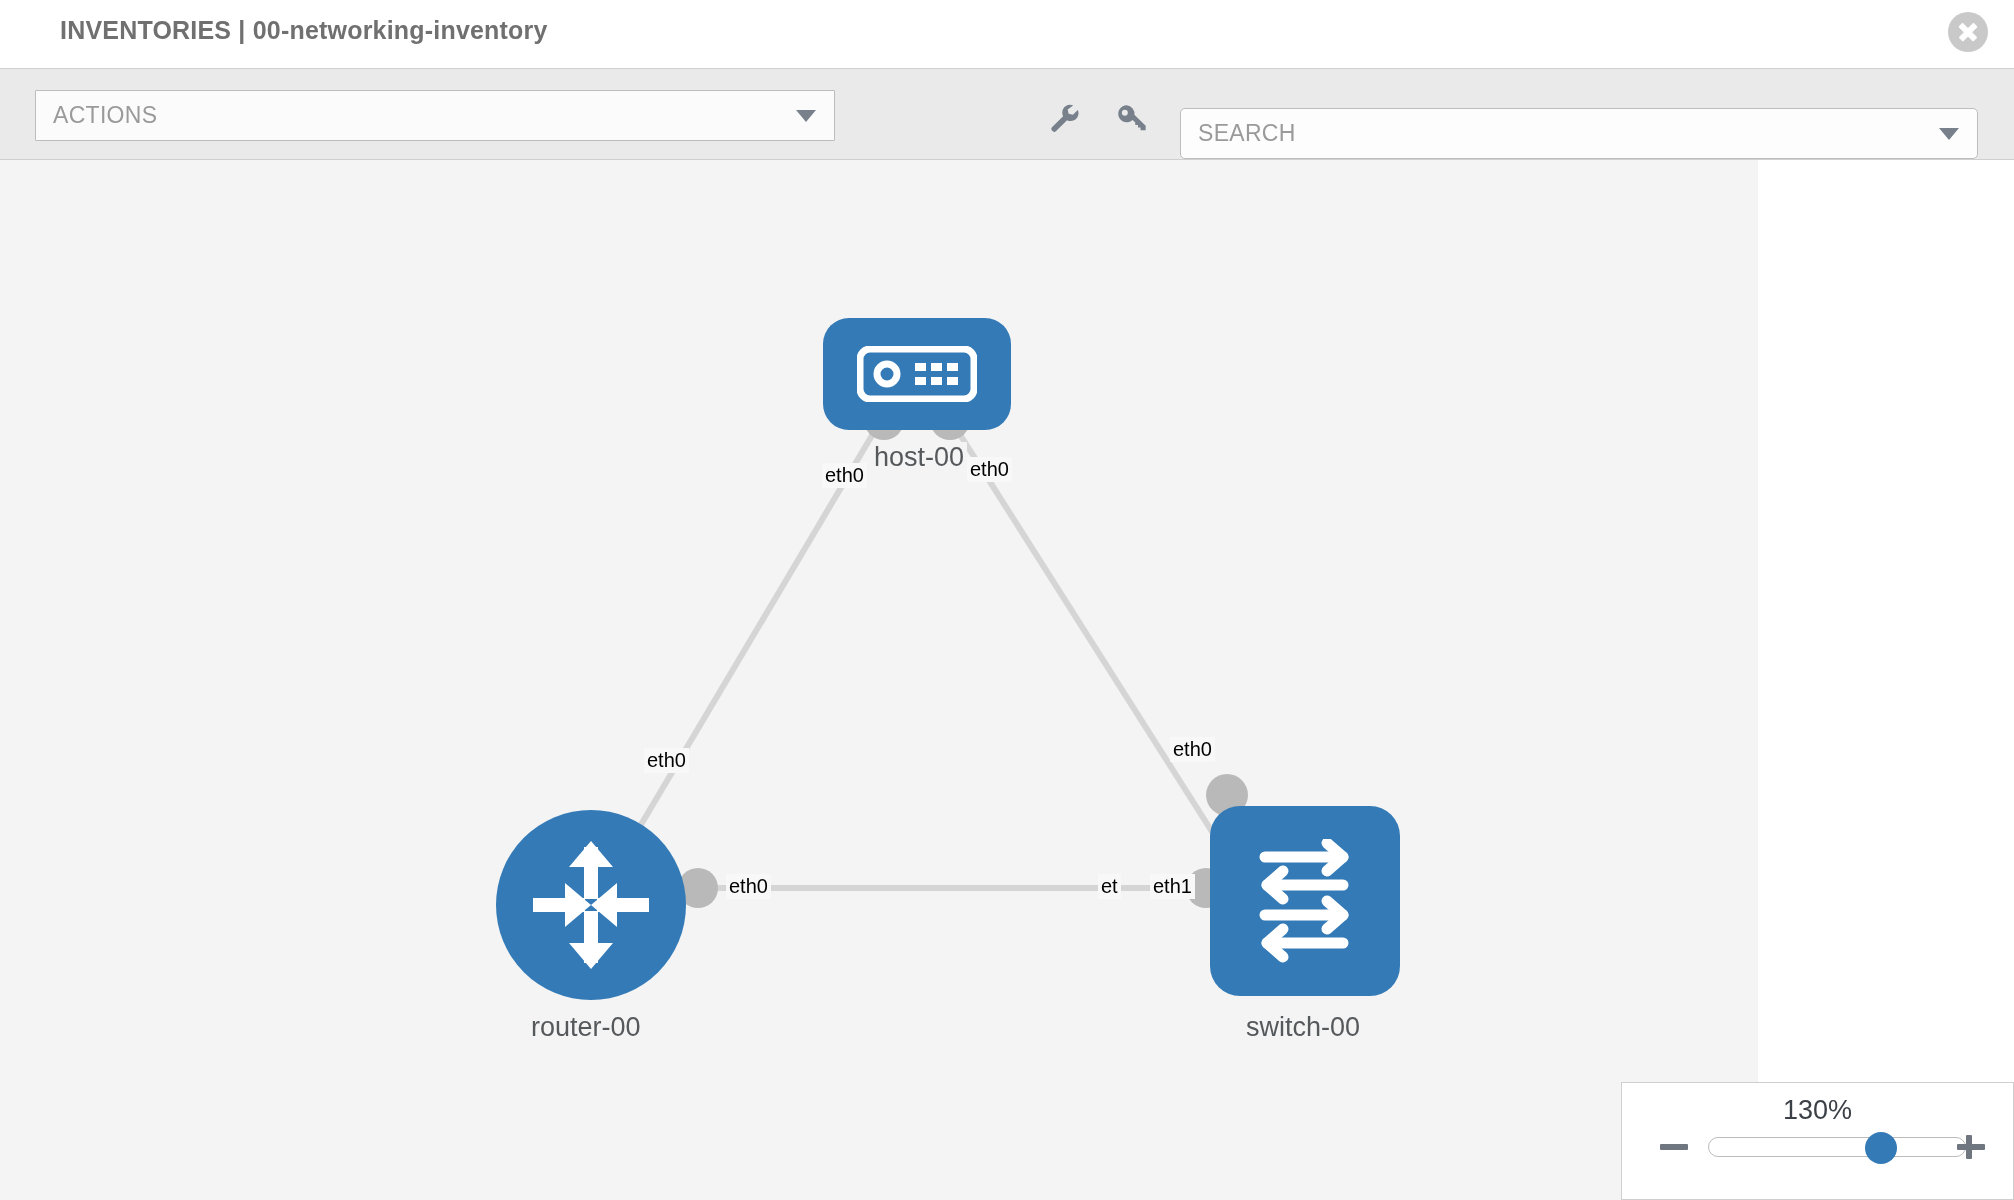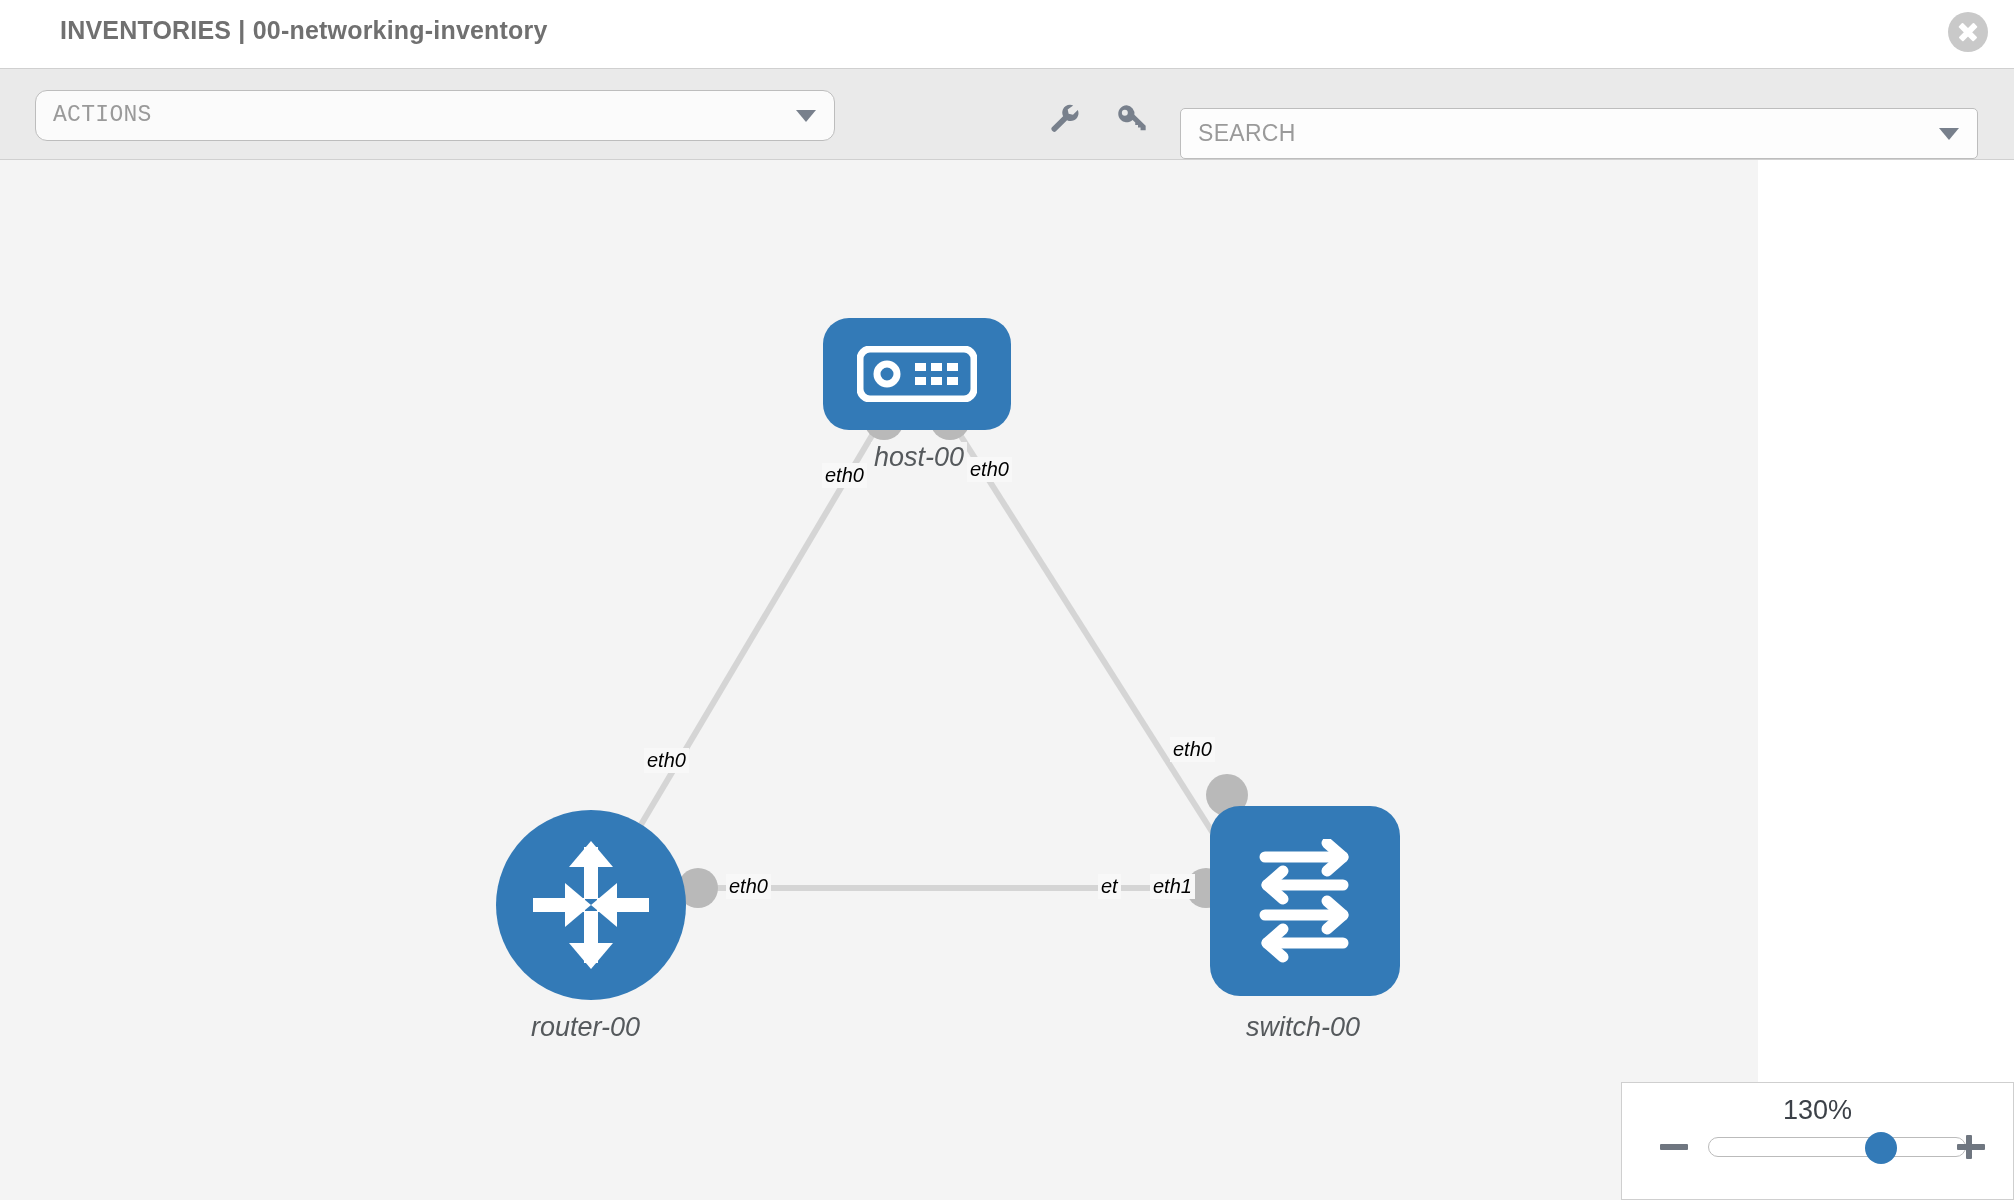--- a/index.html
+++ b/index.html
@@ -36,23 +36,22 @@
   
   .toolbar {
     position: absolute; left: 0; top: 68px; width: 2014px; height: 92px;
     background: #eaeaea;
     border-top: 1px solid #d0d0d0;
     border-bottom: 1px solid #d0d0d0;
   }
   .actions-select {
     position: absolute; left: 35px; top: 21px;
     width: 800px; height: 51px;
-    background: #fbfbfb; border: 1px solid #bdbdbd; border-radius: 12px;
+    background: #fbfbfb; border: 1px solid #bdbdbd; border-radius: 1px;
     cursor: pointer;
-    font-family: Liberation Mono, monospace;
   }
   .actions-select .lbl {
     position: absolute; left: 17px; top: 11px;
     font-size: 23px; color: #9a9a9a; letter-spacing: .3px;
   }
   .caret {
     position: absolute; right: 18px; top: 50%; transform: translateY(-50%);
     width: 0; height: 0;
     border-left: 10px solid transparent; border-right: 10px solid transparent;
     border-top: 12px solid #78808c;
@@ -72,21 +71,20 @@
   .search-select .lbl {
     position: absolute; left: 17px; top: 11px;
     font-size: 23px; color: #9a9a9a; letter-spacing: .3px;
   }
 
   
   .canvas {
     position: absolute; left: 0; top: 160px;
     width: 1758px; height: 1040px; background: #f4f4f4;
     overflow: hidden;
-    font-style: italic;
   }
   .graph-svg { position: absolute; left: 0; top: 0; width: 2014px; height: 1040px; }
 
   .node { position: absolute; }
   .node-shape {
     position: absolute; left: 0; top: 0;
     background: #337ab7;
   }
   .node-label {
     position: absolute; white-space: nowrap;

